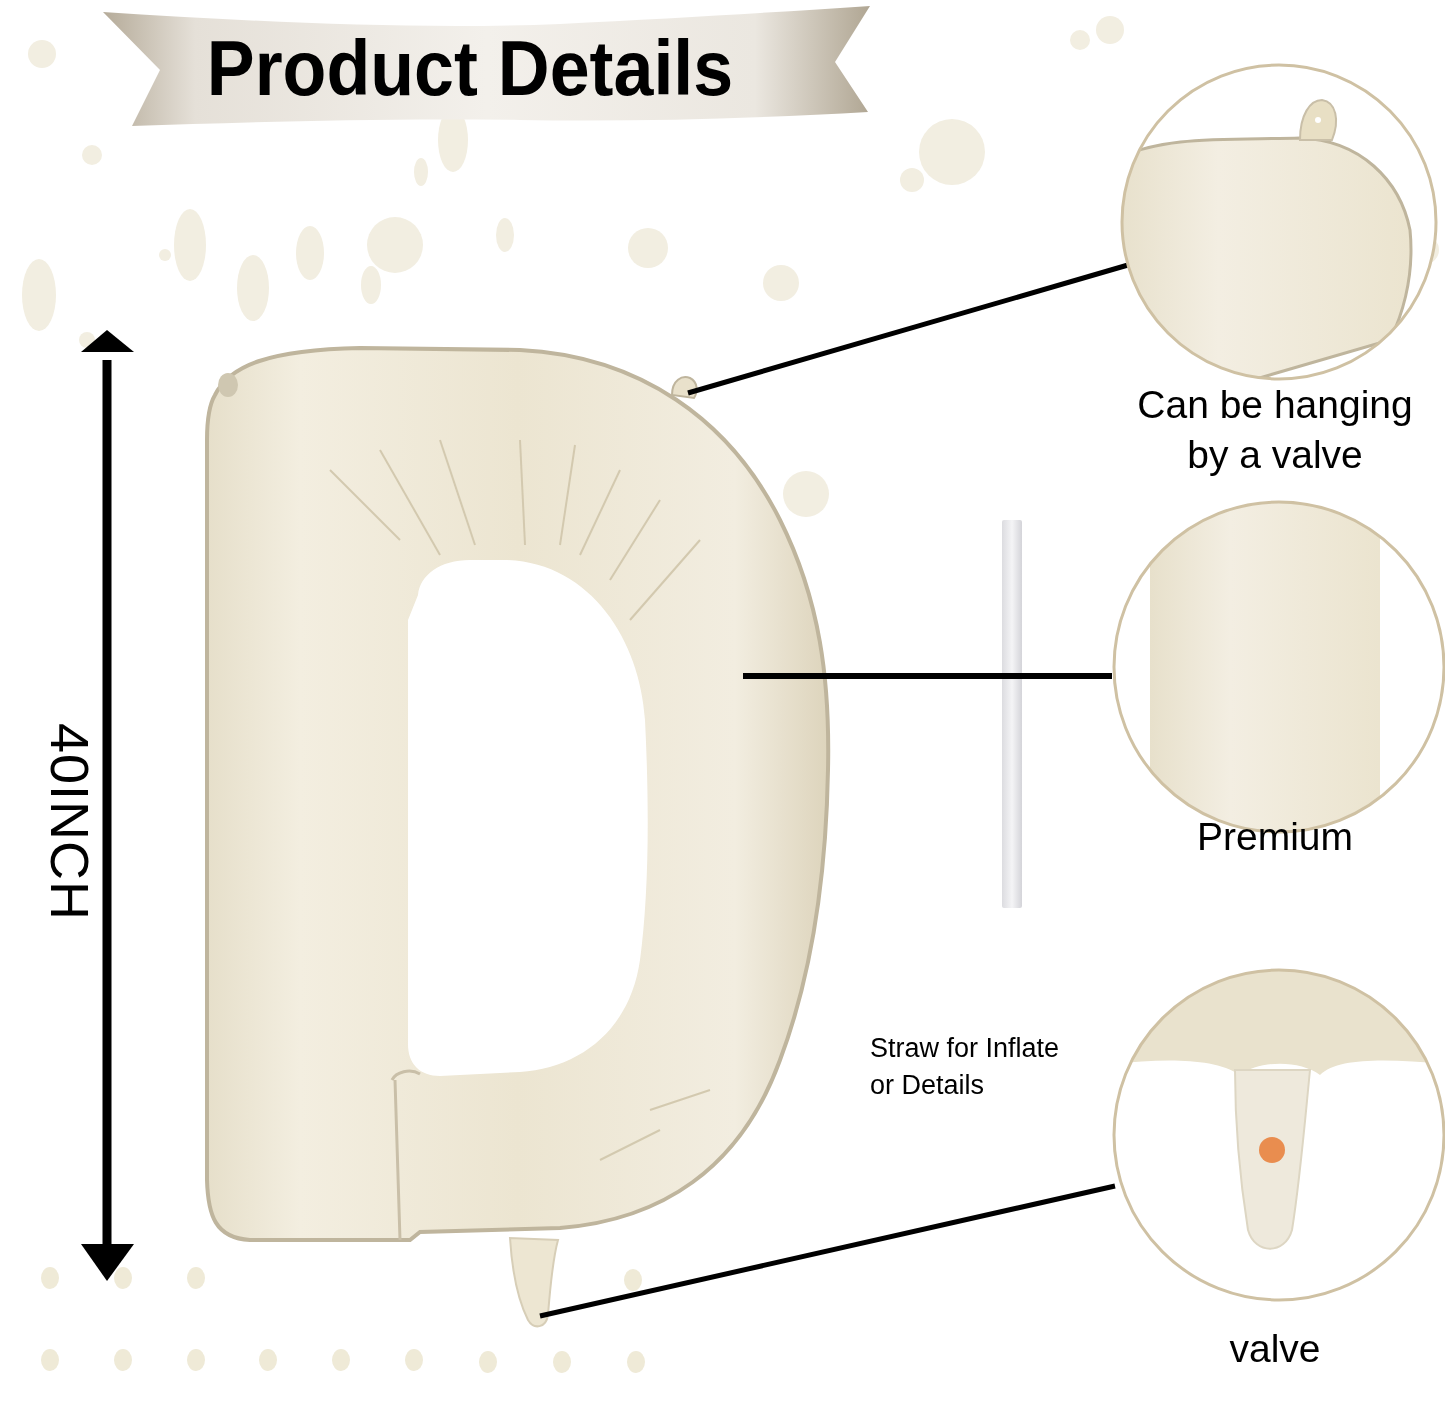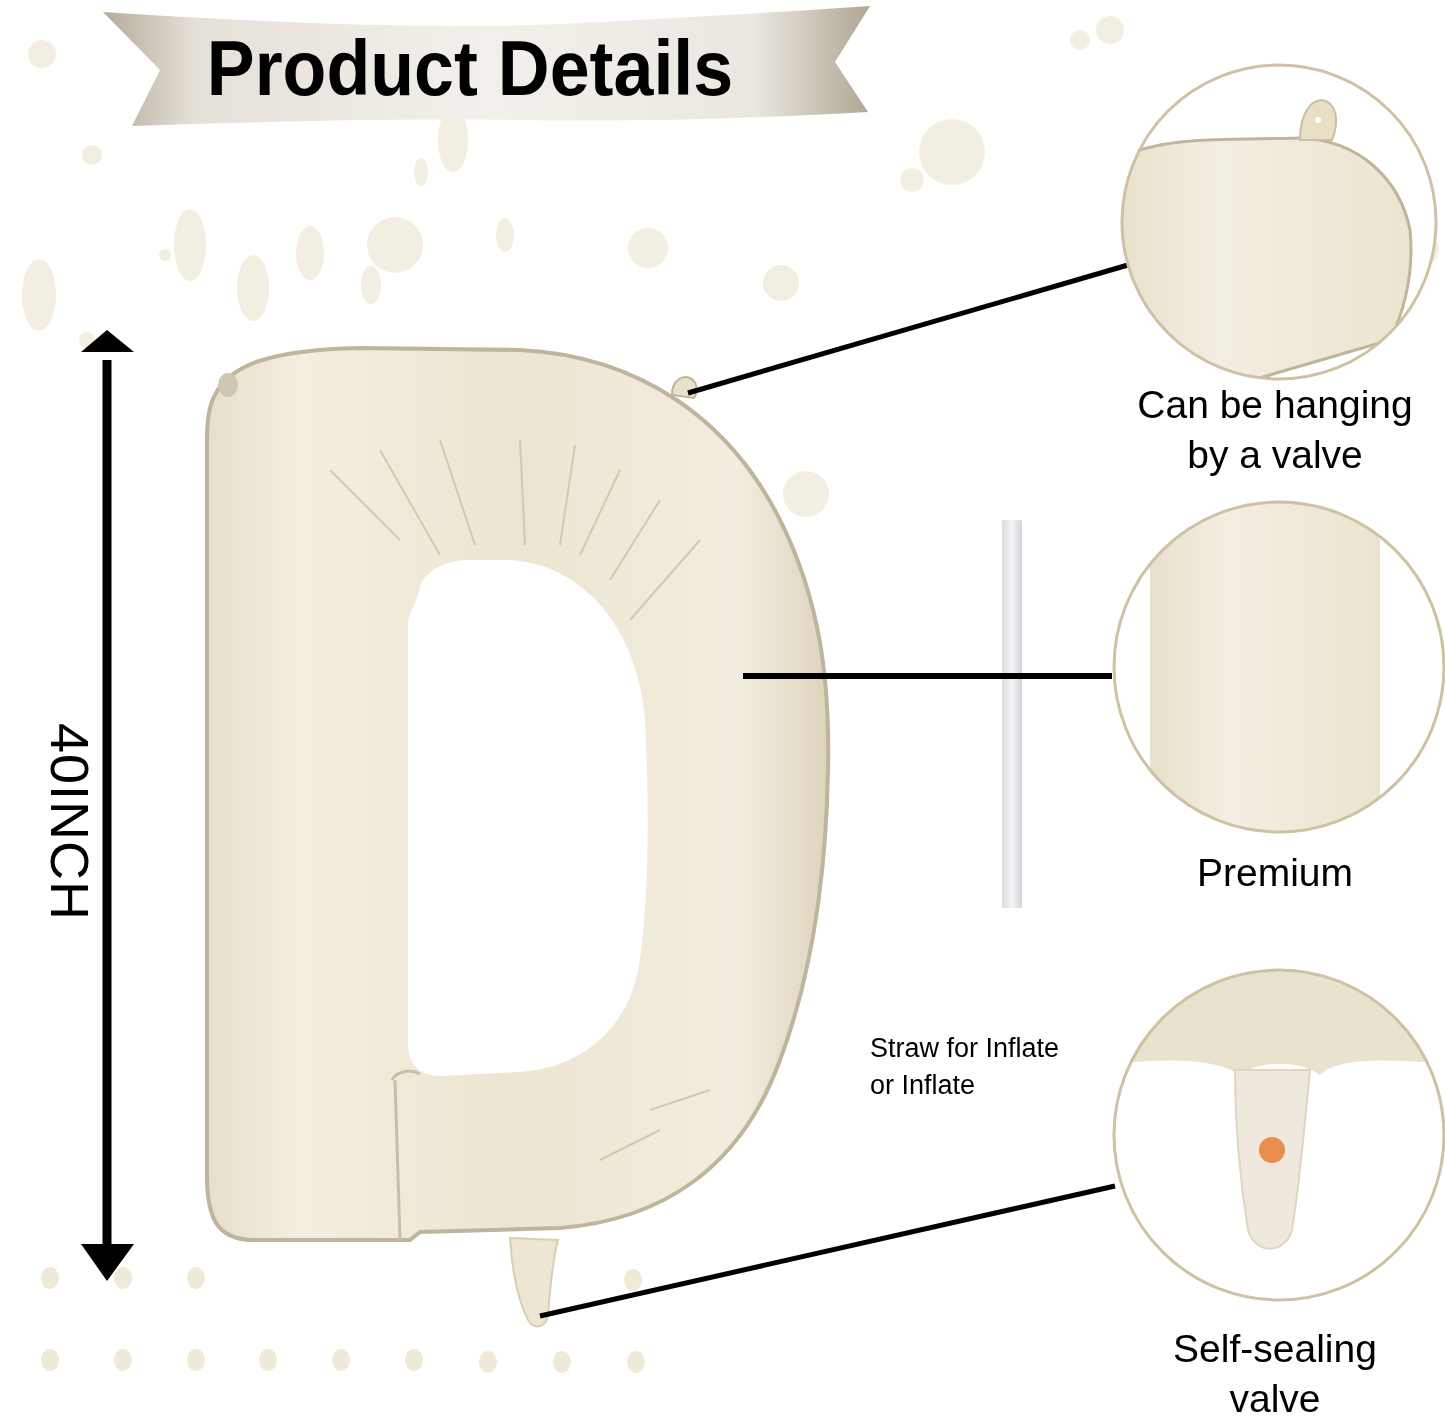--- a/index.html
+++ b/index.html
@@ -203,21 +203,21 @@
     <linearGradient id="strawGrad" x1="0" x2="1" y1="0" y2="0">
       <stop offset="0" stop-color="#dcdce0"></stop>
       <stop offset="0.5" stop-color="#f4f4f6"></stop>
       <stop offset="1" stop-color="#d4d4d9"></stop>
     </linearGradient>
   </defs>
   <rect x="1002" y="520" width="20" height="388" rx="2" fill="url(#strawGrad)"></rect>
 </svg>
 <div class="straw-caption">
   <div>Straw for Inflate</div>
-  <div>or Inflate</div>
+  <div>or Details</div>
 </div>
 
 <svg class="layer" width="1445" height="1419" viewBox="0 0 1445 1419">
   <line x1="688" y1="393" x2="1128" y2="265" stroke="#000" stroke-width="5"></line>
   <line x1="743" y1="676" x2="1112" y2="676" stroke="#000" stroke-width="6"></line>
   <line x1="540" y1="1316" x2="1115" y2="1186" stroke="#000" stroke-width="5"></line>
 </svg>
 
 <svg class="layer" width="1445" height="1419" viewBox="0 0 1445 1419">
   <defs>
@@ -263,19 +263,18 @@
       <circle cx="1272" cy="1150" r="13" fill="#e98d4f"></circle>
     </g>
     <circle cx="1279" cy="1135" r="165" fill="none" stroke="#cfc1a3" stroke-width="3"></circle>
   </g>
 </svg>
 
 <div class="caption" style="top:372px;margin-top:8px;">
   <div>Can be hanging</div>
   <div>by a valve</div>
 </div>
-<div class="caption" style="top:848px;">
+<div class="caption" style="top:812px;">
   <div>Premium</div>
 </div>
 <div class="caption" style="top:1324px;">
-  <div>Self-sealing</div>
   <div>valve</div>
 </div>
 
 </body></html>

